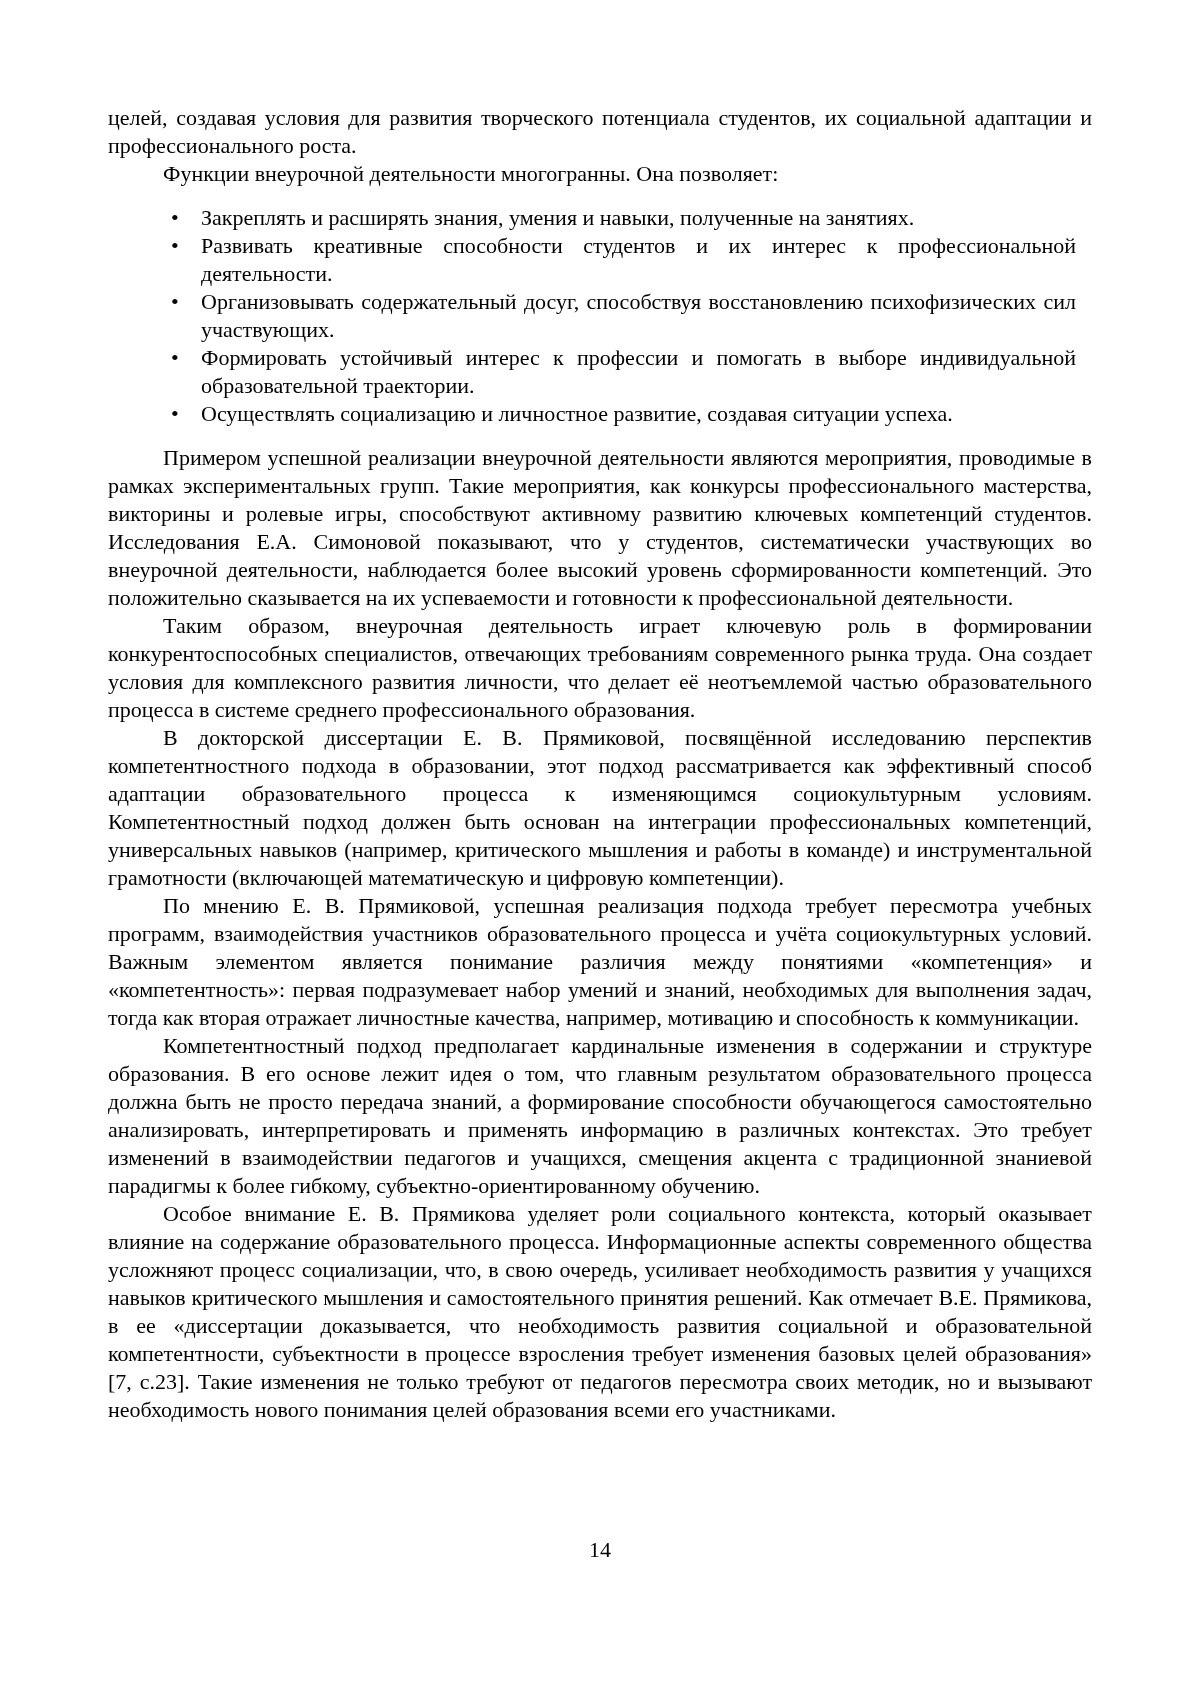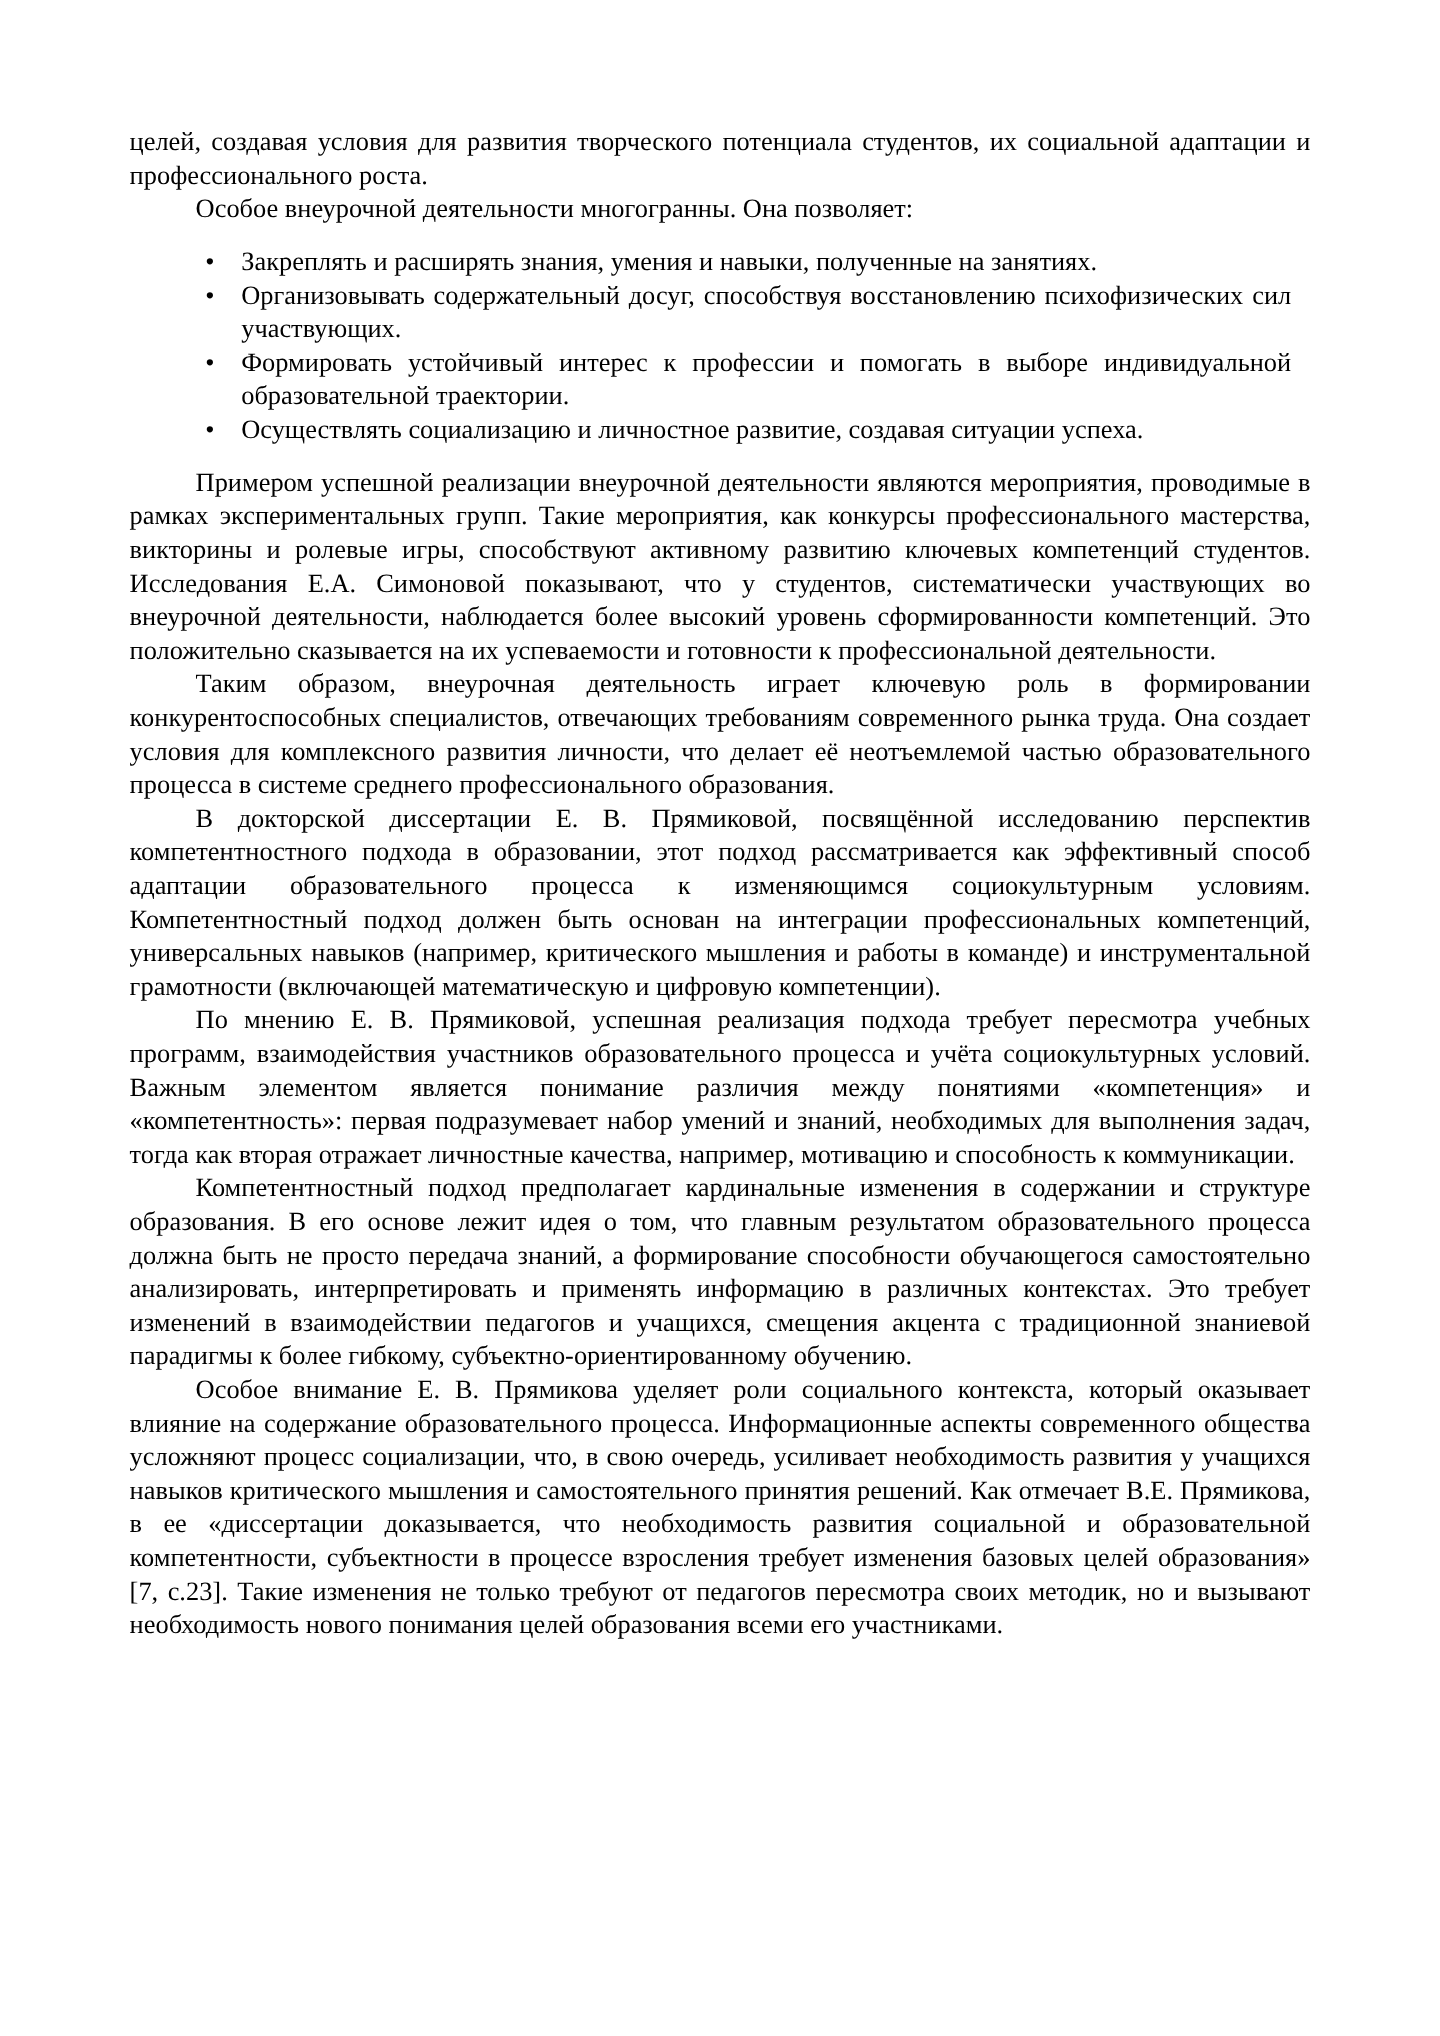--- a/index.html
+++ b/index.html
@@ -54,27 +54,29 @@
     line-height: 28px;
     color: #000000;
   }
 </style>
 </head>
 <body>
 
 <div class="page">
   <main id="doc-body">
       <p class="para">целей, создавая условия для развития творческого потенциала студентов, их социальной адаптации и профессионального роста.</p>
-      <p class="para indent">Особое внеурочной деятельности многогранны. Она позволяет:</p>
+      <p class="para indent">Функции внеурочной деятельности многогранны. Она позволяет:</p>
       <ul class="bullets">
         <li>Закреплять и расширять знания, умения и навыки, полученные на занятиях.</li>
+        <li>Развивать креативные способности студентов и их интерес к профессиональной деятельности.</li>
         <li>Организовывать содержательный досуг, способствуя восстановлению психофизических сил участвующих.</li>
         <li>Формировать устойчивый интерес к профессии и помогать в выборе индивидуальной образовательной траектории.</li>
         <li>Осуществлять социализацию и личностное развитие, создавая ситуации успеха.</li>
       </ul>
       <p class="para indent">Примером успешной реализации внеурочной деятельности являются мероприятия, проводимые в рамках экспериментальных групп. Такие мероприятия, как конкурсы профессионального мастерства, викторины и ролевые игры, способствуют активному развитию ключевых компетенций студентов. Исследования Е.А. Симоновой показывают, что у студентов, систематически участвующих во внеурочной деятельности, наблюдается более высокий уровень сформированности компетенций. Это положительно сказывается на их успеваемости и готовности к профессиональной деятельности.</p>
       <p class="para indent">Таким образом, внеурочная деятельность играет ключевую роль в формировании конкурентоспособных специалистов, отвечающих требованиям современного рынка труда. Она создает условия для комплексного развития личности, что делает её неотъемлемой частью образовательного процесса в системе среднего профессионального образования.</p>
       <p class="para indent">В докторской диссертации Е. В. Прямиковой, посвящённой исследованию перспектив компетентностного подхода в образовании, этот подход рассматривается как эффективный способ адаптации образовательного процесса к изменяющимся социокультурным условиям. Компетентностный подход должен быть основан на интеграции профессиональных компетенций, универсальных навыков (например, критического мышления и работы в команде) и инструментальной грамотности (включающей математическую и цифровую компетенции).</p>
       <p class="para indent">По мнению Е. В. Прямиковой, успешная реализация подхода требует пересмотра учебных программ, взаимодействия участников образовательного процесса и учёта социокультурных условий. Важным элементом является понимание различия между понятиями «компетенция» и «компетентность»: первая подразумевает набор умений и знаний, необходимых для выполнения задач, тогда как вторая отражает личностные качества, например, мотивацию и способность к коммуникации.</p>
       <p class="para indent">Компетентностный подход предполагает кардинальные изменения в содержании и структуре образования. В его основе лежит идея о том, что главным результатом образовательного процесса должна быть не просто передача знаний, а формирование способности обучающегося самостоятельно анализировать, интерпретировать и применять информацию в различных контекстах. Это требует изменений в взаимодействии педагогов и учащихся, смещения акцента с традиционной знаниевой парадигмы к более гибкому, субъектно-ориентированному обучению.</p>
       <p class="para indent">Особое внимание Е. В. Прямикова уделяет роли социального контекста, который оказывает влияние на содержание образовательного процесса. Информационные аспекты современного общества усложняют процесс социализации, что, в свою очередь, усиливает необходимость развития у учащихся навыков критического мышления и самостоятельного принятия решений. Как отмечает В.Е. Прямикова, в ее «диссертации доказывается, что необходимость развития социальной и образовательной компетентности, субъектности в процессе взросления требует изменения базовых целей образования» [7, с.23]. Такие изменения не только требуют от педагогов пересмотра своих методик, но и вызывают необходимость нового понимания целей образования всеми его участниками.</p>
     </main>
+  <div class="page-number">14</div>
 </div>
 
 </body></html>

